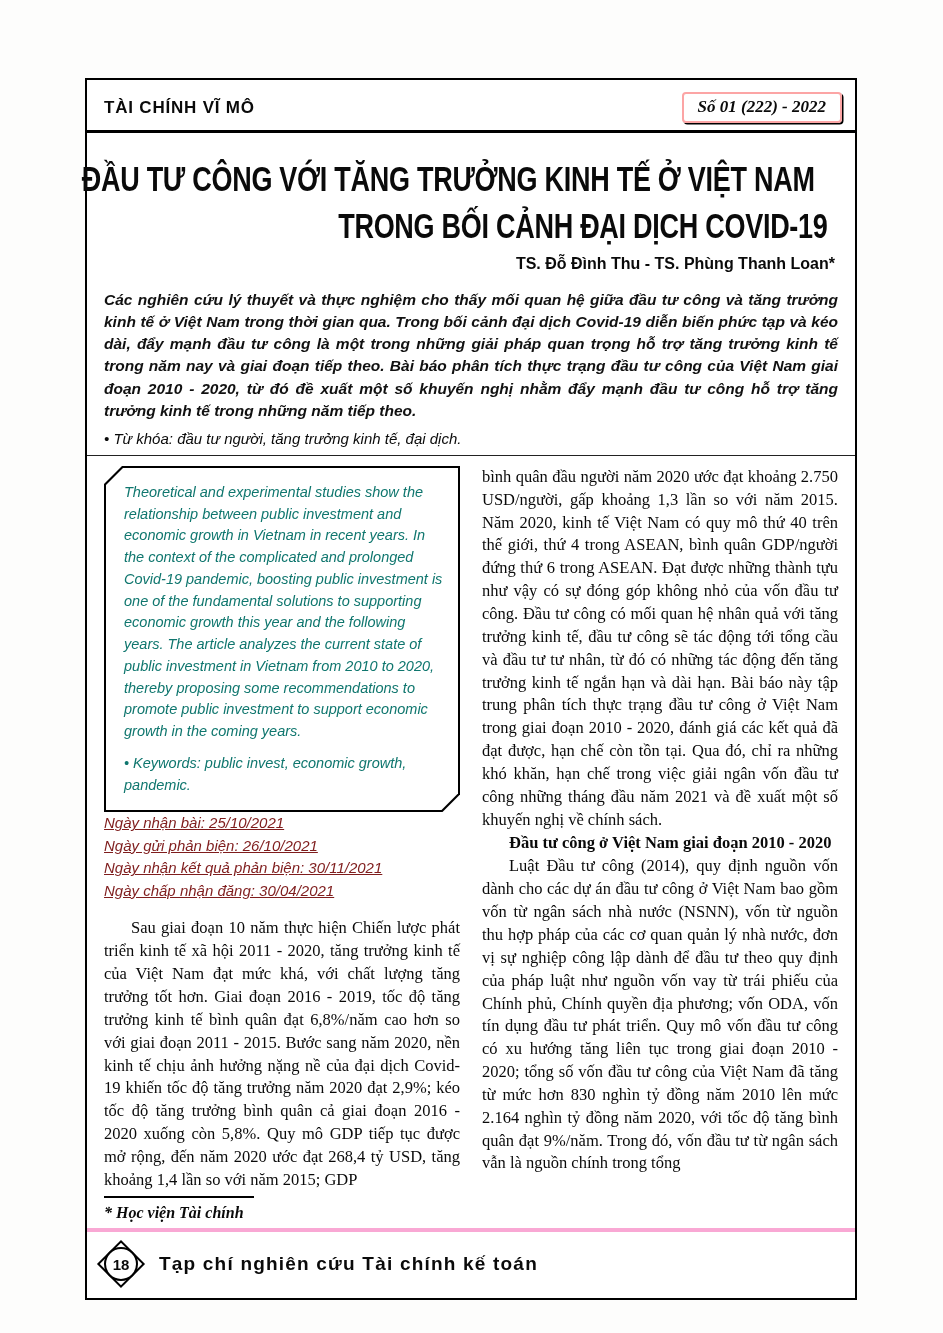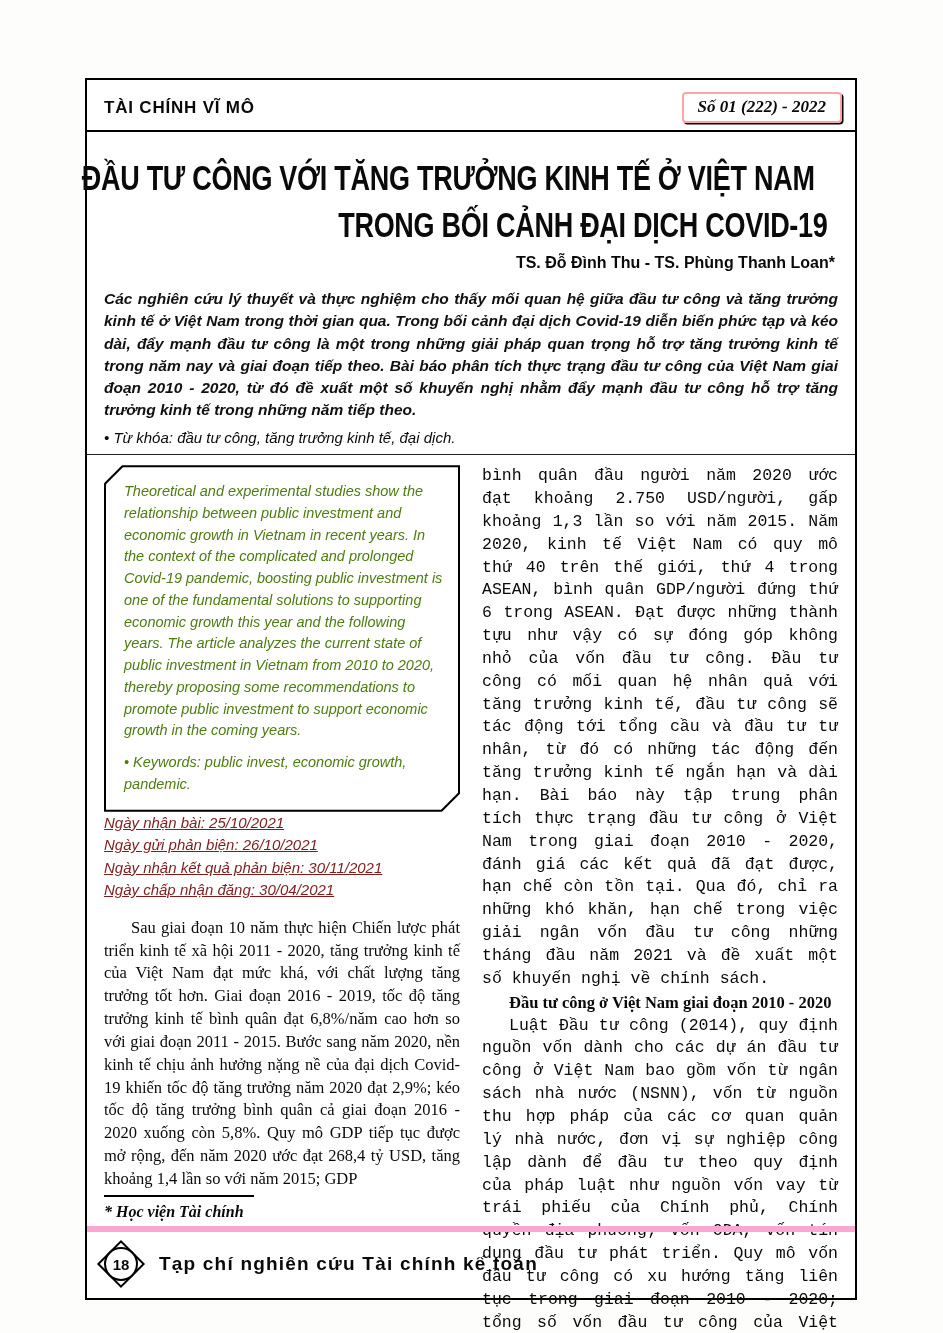--- a/index.html
+++ b/index.html
@@ -72,51 +72,51 @@
   .en-box-outer {
     background:#000;
     clip-path:polygon(18px 0, 100% 0, 100% calc(100% - 18px), calc(100% - 18px) 100%, 0 100%, 0 18px);
     padding:2px;
   }
   .en-box {
     background:#fff;
     clip-path:polygon(17px 0, 100% 0, 100% calc(100% - 17px), calc(100% - 17px) 100%, 0 100%, 0 17px);
     padding:14px 15px 14px 18px;
     font-family:"Liberation Sans", sans-serif; font-style:italic;
-    font-size:14.5px; line-height:1.5; color:#4d7c0f;
+    font-size:14.5px; line-height:1.5; color:#0f766e;
     text-align:left;
   }
   .en-keywords { margin-top:10px; }
 
   .dates {
     list-style:none;
     font-family:"Liberation Sans", sans-serif; font-style:italic;
     font-size:15px; line-height:1.5; color:#7f1d1d;text-decoration:underline;
   }
 
   .body-text {
     margin-top:15px; text-align:justify;
     font-size:16.5px; line-height:1.385;
   }
   .indent { text-indent:27px; }
 
   .footnote { margin-top:auto; padding-top:4px; }
   .footnote-rule { width:150px; border-top:2px solid #000; margin-bottom:6px; }
   .footnote-text { font-weight:700; font-style:italic; font-size:16px; }
 
-  .col-right .body-text { margin-top:0;font-family:Liberation Mono, monospace; }
+  .col-right .body-text { margin-top:0; }
   .r-heading {
     font-weight:700; font-size:16.5px; text-indent:27px;
     margin:2px 0 2px; text-align:left;
   }
 
   
   .footer {
     margin-top:auto;
-    border-top:6px solid #f9a8d4;
+    border-top:4px solid #f9a8d4;
     display:flex; align-items:center;
     padding:10px 16px 12px 12px;
     gap:16px;
   }
   .badge { width:44px; height:44px; position:relative; flex:0 0 auto; }
   .badge .diamond { position:absolute; inset:5px; border:2px solid #000; transform:rotate(45deg); }
   .badge .circle {
     position:absolute; inset:5px; border:2px solid #000; border-radius:50%;
     display:flex; align-items:center; justify-content:center;
     font-family:"Liberation Sans", sans-serif; font-weight:700; font-size:15px;
@@ -147,21 +147,21 @@
       </div>
   </div>
 
   <div class="authors">TS. Đỗ Đình Thu - TS. Phùng Thanh Loan*</div>
 
   <p class="abstract-vi">Các nghiên cứu lý thuyết và thực nghiệm cho thấy mối quan hệ giữa đầu tư công và tăng trưởng kinh tế ở Việt Nam trong thời gian qua. Trong bối cảnh đại dịch Covid-19 diễn biến phức tạp và kéo dài, đẩy mạnh đầu tư công là một trong những giải pháp quan trọng hỗ trợ tăng trưởng kinh tế trong năm nay và giai đoạn tiếp theo. Bài báo phân tích thực trạng đầu tư công của Việt Nam giai đoạn 2010 - 2020, từ đó đề xuất một số khuyến nghị nhằm đẩy mạnh đầu tư công hỗ trợ tăng trưởng kinh tế trong những năm tiếp theo.</p>
 
   <p class="kw-vi">
     <span>•</span>
     <span>Từ khóa:</span>
-    <span>đầu tư công, tăng trưởng kinh tế, đại dịch.</span>
+    <span>đầu tư người, tăng trưởng kinh tế, đại dịch.</span>
   </p>
   <div class="kw-rule"></div>
 
   <div class="columns">
 
     <div class="col col-left">
 
       <div class="en-box-outer">
         <div class="en-box">
           <div>Theoretical and experimental studies show the relationship between public investment and economic growth in Vietnam in recent years. In the context of the complicated and prolonged Covid-19 pandemic, boosting public investment is one of the fundamental solutions to supporting economic growth this year and the following years. The article analyzes the current state of public investment in Vietnam from 2010 to 2020, thereby proposing some recommendations to promote public investment to support economic growth in the coming years.</div>

